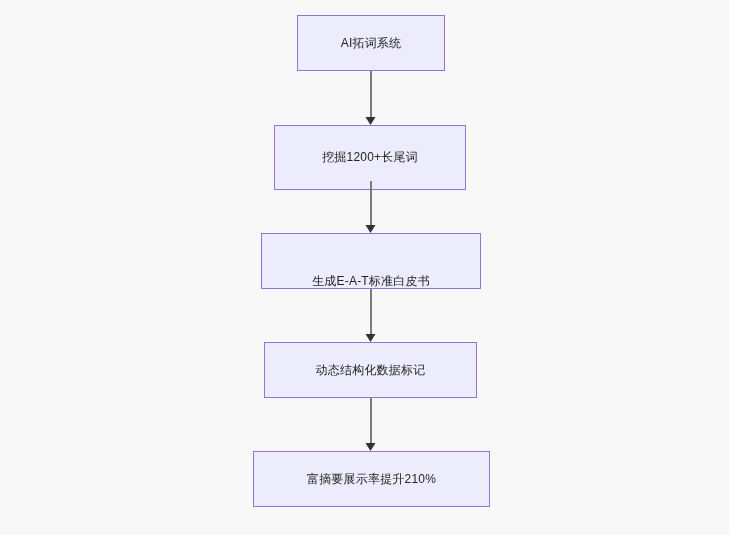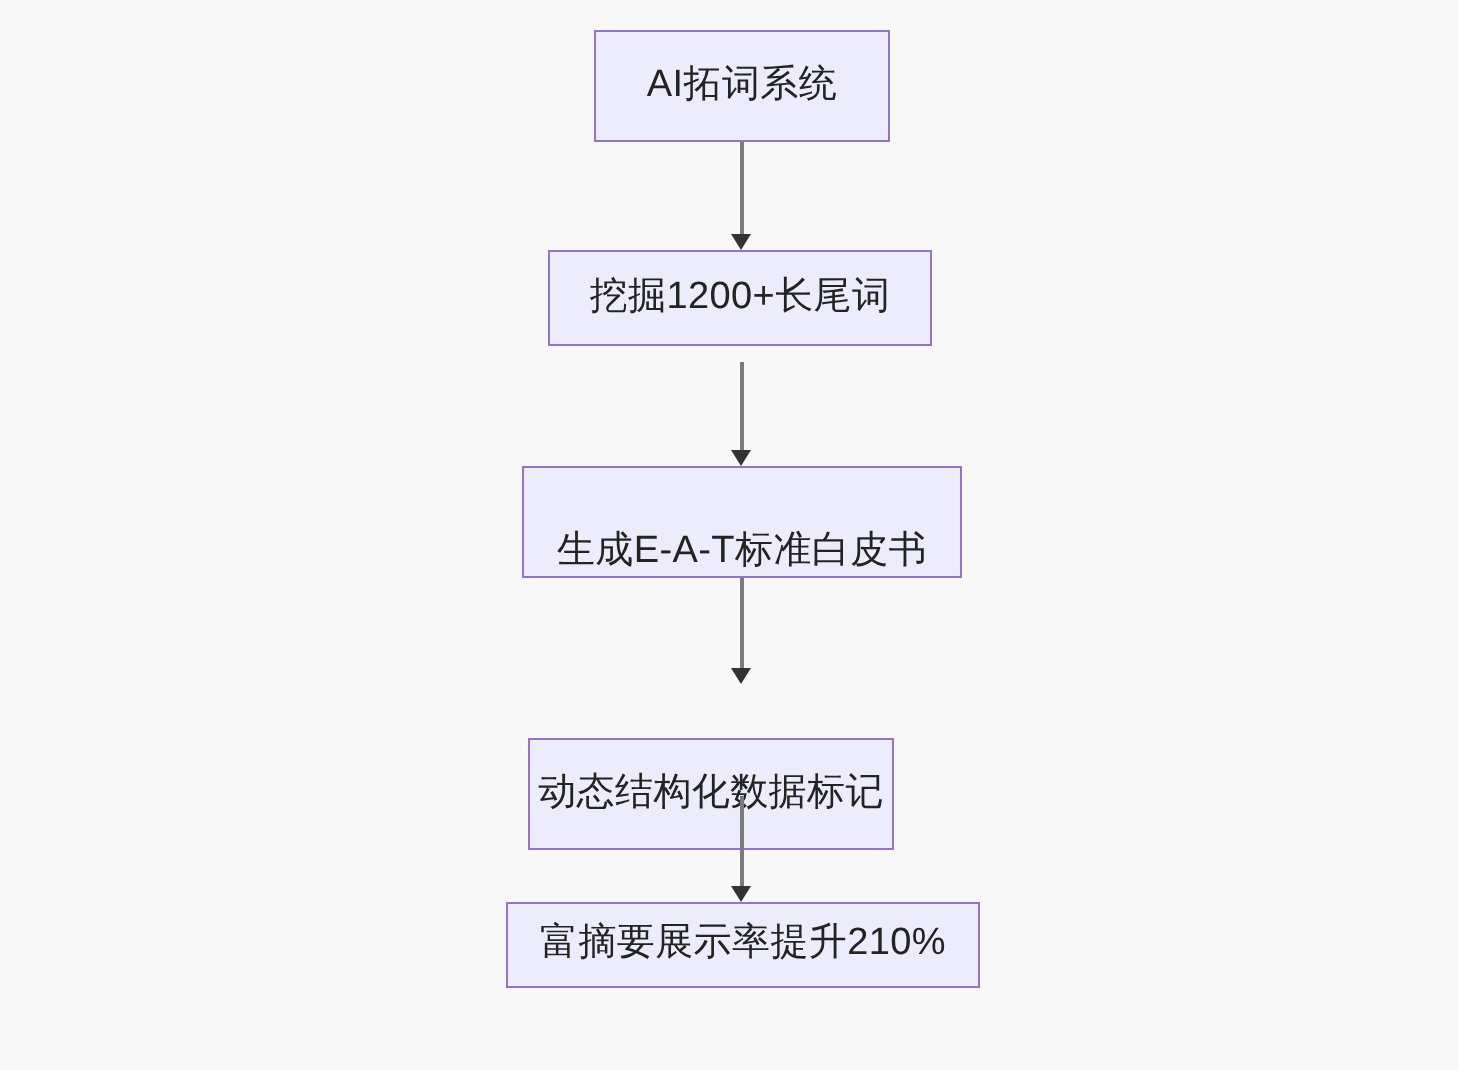--- a/index.html
+++ b/index.html
@@ -21,21 +21,21 @@
   .node {
     position: absolute;
     box-sizing: border-box;
     background: #ececfc;
     border: 1.5px solid #9673d3;
     border-radius: 0;
     display: flex;
     align-items: center;
     justify-content: center;
     color: #232323;
-    font-size: 19px;
+    font-size: 12px;
     line-height: 1.2;
     letter-spacing: 0.2px;
     white-space: nowrap;
     user-select: none;
   }
   .node-label {
     display: block;
   }
   .connector {
     position: absolute;
@@ -56,24 +56,24 @@
     bottom: 0;
     width: 0;
     height: 0;
     border-left: 5.5px solid transparent;
     border-right: 5.5px solid transparent;
     border-top: 8px solid #333333;
     transform: translateX(-5.5px);
   }
   
   #node-1 { left: 297px; top: 15px;  width: 148px; height: 56px; }
-  #node-2 { left: 274px; top: 125px; width: 192px; height: 48px; }
+  #node-2 { left: 274px; top: 125px; width: 192px; height: 65px; }
   #node-3 { left: 261px; top: 233px; width: 220px; height: 56px; align-items: flex-end; }
-  #node-4 { left: 264px; top: 342px; width: 183px; height: 56px; margin-top: 27px; }
-  #node-5 { left: 253px; top: 451px; width: 237px; height: 43px; }
+  #node-4 { left: 264px; top: 342px; width: 213px; height: 56px; }
+  #node-5 { left: 253px; top: 451px; width: 237px; height: 56px; }
 
   
   #connector-1 { left: 371px; top: 71px;  height: 54px; }
   #connector-2 { left: 371px; top: 181px; height: 52px; }
   #connector-3 { left: 371px; top: 289px; height: 53px; }
   #connector-4 { left: 371px; top: 398px; height: 53px; }
   #connector-1 .connector-line { height: 46px; }
   #connector-2 .connector-line { height: 44px; }
   #connector-3 .connector-line { height: 45px; }
   #connector-4 .connector-line { height: 45px; }

